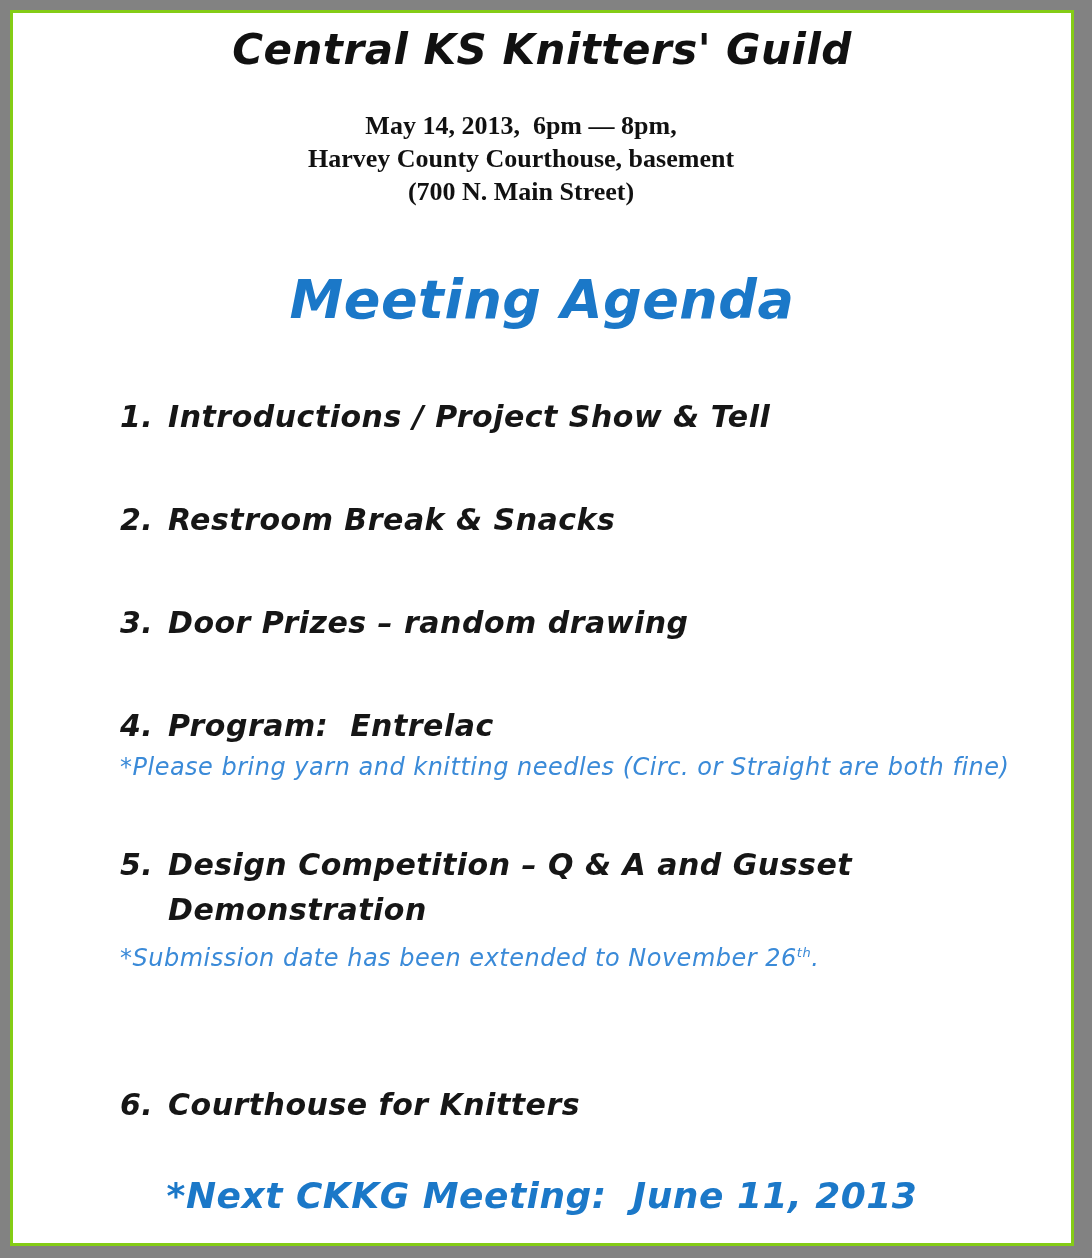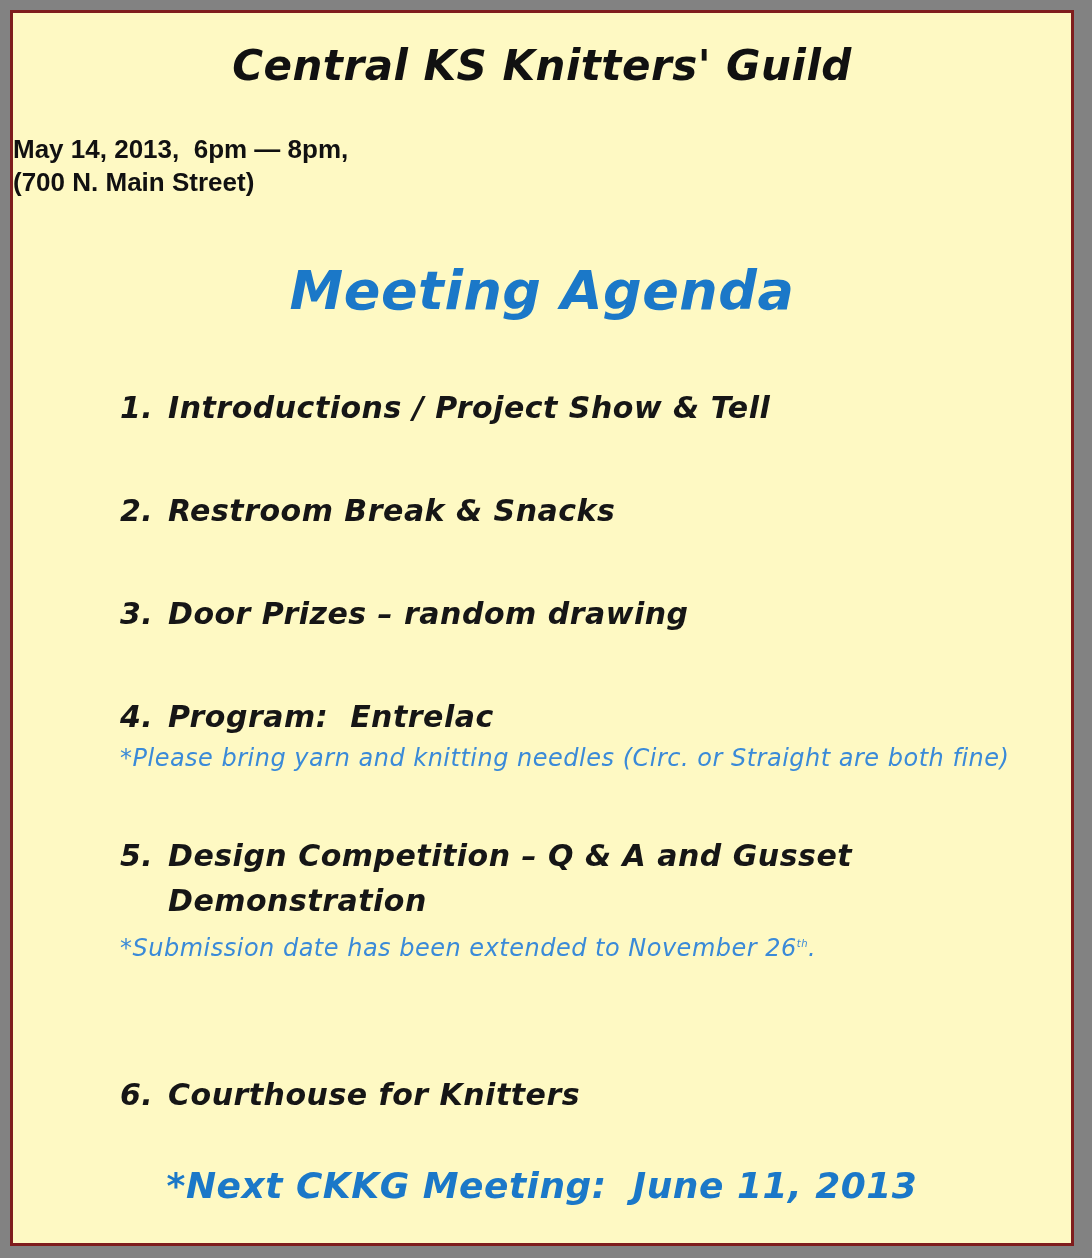--- a/index.html
+++ b/index.html
@@ -9,48 +9,48 @@
   }
   .frame {
     width: 1092px;
     height: 1258px;
     background: #828282;
     padding: 10px 18px 12px 10px;
   }
   .page {
     width: 100%;
     height: 100%;
-    background: #fef9c3;
-    border: 3px solid #7f1d1d;
-    padding-top: 25px;
+    background: #ffffff;
+    border: 3px solid #84cc16;
+    padding-top: 9px;
     overflow: hidden;
   }
   
   .hand {
     font-style: italic;
     letter-spacing: 0.5px;
   }
   .pre { white-space: pre-wrap; }
 
   .title {
     text-align: center;
     font-size: 42px;
     line-height: 55px;
     font-weight: 600;
     color: #111111;
   }
   .event {
-    margin-top: 40px;
+    margin-top: 32px;
     margin-right: 42px;
-    text-align: left;
+    text-align: center;
     font-size: 26px;
     line-height: 33px;
     font-weight: 600;
     color: #111111;
-    font-family: Liberation Sans, sans-serif;
+    font-family: Liberation Serif, serif;
   }
   .agenda-heading {
     margin-top: 62px;
     text-align: center;
     font-size: 54px;
     line-height: 60px;
     font-weight: 600;
     color: #1b78c8;
   }
   .list {
@@ -73,40 +73,41 @@
   .gap { margin-bottom: 58px; }
   .note {
     font-size: 24px;
     line-height: 34px;
     color: #3a8ad8;
     font-weight: 500;
   }
   .note-4 { margin-top: 2px; }
   .note-5 { margin-top: 4px; }
   .item-6 { margin-top: 107px; }
-  .note sup { font-size: 10px; }
+  .note sup { font-size: 13px; }
   .footer-note {
     margin-top: 45px;
     text-align: center;
     font-size: 36px;
     line-height: 48px;
     font-weight: 600;
     color: #1b78c8;
   }
 </style>
 </head>
 <body>
 
 <div class="frame">
   <div class="page">
 
     <div class="title hand pre">Central KS Knitters' Guild</div>
 
     <div class="event">
       <div class="pre">May 14, 2013,  6pm — 8pm,</div>
+      <div class="pre">Harvey County Courthouse, basement</div>
       <div class="pre">(700 N. Main Street)</div>
     </div>
 
     <div class="agenda-heading hand pre">Meeting Agenda</div>
 
     <div class="list hand">
 
       <div class="item-row gap">
         <span class="item-number">1.</span>
         <span class="item-text pre">Introductions / Project Show &amp; Tell</span>

